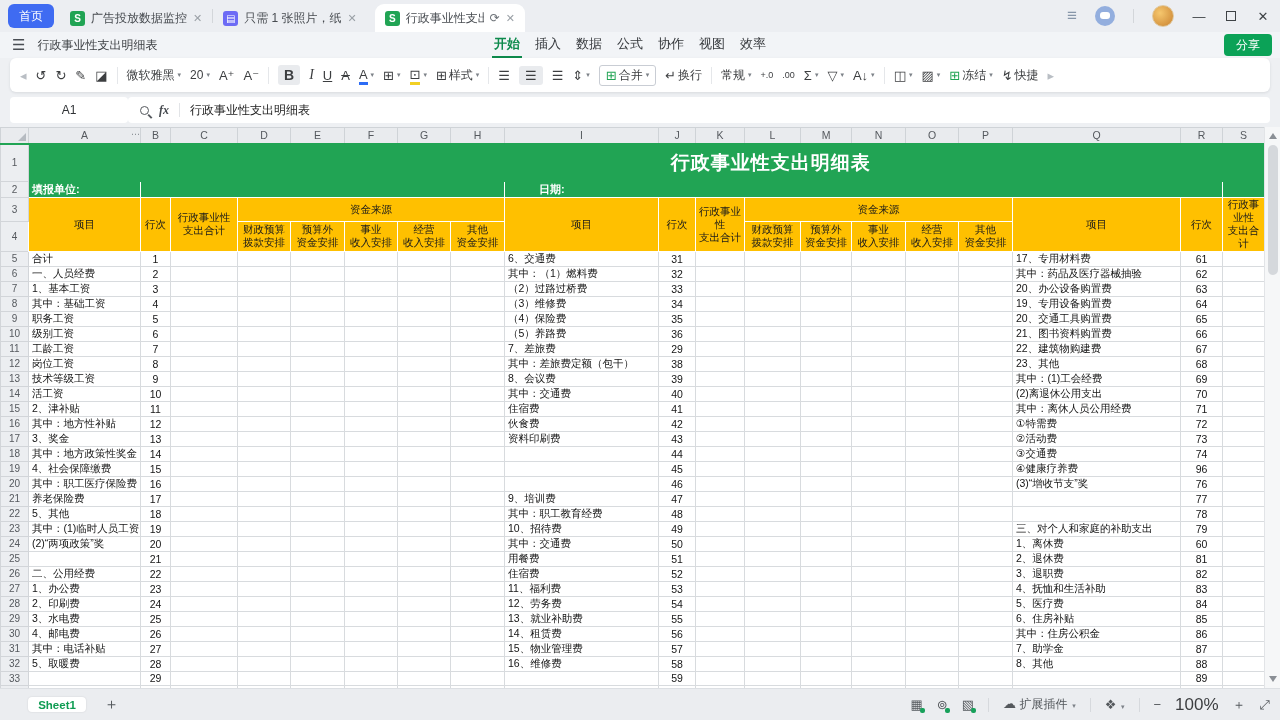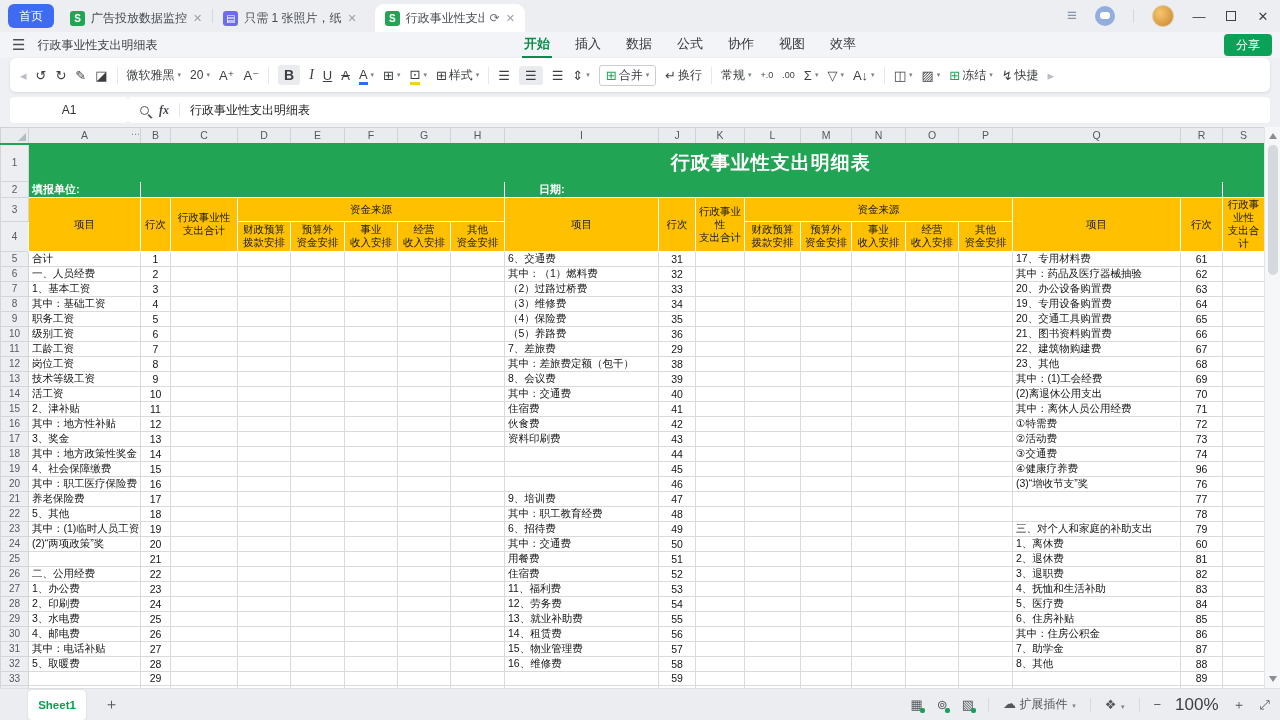--- a/index.html
+++ b/index.html
@@ -22,21 +22,21 @@
   .chatball { width:20px; height:20px; border-radius:50%; background:#93aede; position:relative; }
   .chatball::after { content:""; position:absolute; left:5px; top:6px; width:10px; height:7px; background:#fff; border-radius:3px; }
   .avatar { width:22px; height:22px; border-radius:50%; background:radial-gradient(circle at 35% 35%, #f6c76e, #c9812f); border:1px solid #e0c9a0; }
   .winbtn { color:#3e4246; font-size:13px; width:14px; text-align:center; }
   .winbox { width:10px; height:10px; border:1.4px solid #3e4246; display:inline-block; }
 
   
   .menubar { height:26px; position:relative; display:flex; align-items:center; padding:0 12px; background:#f2f4f7; }
   .hamb { color:#4a4e54; font-size:15px; margin-right:12px; }
   .doc-title { font-size:12px; color:#3b3e42; }
-  .menus { position:absolute; left:522px; display:flex; gap:21px; }
+  .menus { position:absolute; left:492px; display:flex; gap:11px; }
   .menu-item { font-size:13px; color:#34373b; padding:3px 2px; }
   .menu-item.active { color:#0e8a4c; font-weight:bold; border-bottom:2.5px solid #0e8a4c; }
   .share-btn { position:absolute; right:8px; top:2px; width:48px; height:22px; background:#0ba257; border-radius:4px; color:#fff; display:flex; align-items:center; justify-content:center; font-size:12px; }
 
   
   .toolbar { position:absolute; left:10px; right:10px; top:58px; height:34px; background:#fff; border-radius:6px; box-shadow:0 1px 3px rgba(20,30,40,.10); display:flex; align-items:center; padding:0 10px; gap:9px; white-space:nowrap; }
   .tbtn { display:inline-flex; align-items:center; gap:2px; color:#3c3e40; font-size:13px; }
   .tbtn .lab { font-size:12px; }
   .chev { font-size:7px; color:#7d8288; margin-left:1px; }
   .tdiv { width:1px; height:17px; background:#e5e7ea; }
@@ -85,21 +85,21 @@
   .num { text-align:center; }
 
   
   .vscroll { position:absolute; left:1264px; top:127px; width:16px; height:561px; background:#f6f7f8; border-left:1px solid #e2e4e7; }
   .sb-up { position:absolute; top:6px; left:4px; width:0; height:0; border-left:4px solid transparent; border-right:4px solid transparent; border-bottom:6px solid #8a8f95; }
   .sb-down { position:absolute; bottom:6px; left:4px; width:0; height:0; border-left:4px solid transparent; border-right:4px solid transparent; border-top:6px solid #8a8f95; }
   .sb-thumb { position:absolute; top:18px; left:3px; width:10px; height:130px; background:#d5d8dc; border-radius:5px; }
 
   
   .statusbar { position:absolute; left:0; right:0; top:688px; height:32px; background:#ebedf0; border-top:1px solid #dcdfe3; display:flex; align-items:center; }
-  .sheet-pill { margin-left:28px; width:58px; height:30px; background:#fff; border-radius:4px; display:flex; align-items:center; justify-content:center; color:#0e9c52; font-weight:bold; font-size:11.5px; box-shadow:0 0 2px rgba(0,0,0,.12); }
+  .sheet-pill { margin-left:28px; width:58px; height:15px; background:#fff; border-radius:4px; display:flex; align-items:center; justify-content:center; color:#0e9c52; font-weight:bold; font-size:11.5px; box-shadow:0 0 2px rgba(0,0,0,.12); }
   .add-sheet { margin-left:18px; color:#54585c; font-size:15px; }
   .status-right { position:absolute; right:10px; display:flex; align-items:center; gap:14px; color:#54585c; font-size:13px; }
   .sdiv { width:1px; height:14px; background:#d6d9dd; }
   .gdot { position:relative; }
   .gdot::after { content:""; position:absolute; right:-2px; bottom:-1px; width:5px; height:5px; border-radius:2px; background:#17a05a; }
   .zoomlab { font-size:17px; color:#3c3e40; }
 </style>
 </head>
 <body>
 
@@ -754,21 +754,21 @@
         <tr style="height:14.9px">
           <th class="rh">23</th>
           <td class="c lbl">其中：(1)临时人员工资</td>
           <td class="c num">19</td>
           <td class="c"></td>
           <td class="c"></td>
           <td class="c"></td>
           <td class="c"></td>
           <td class="c"></td>
           <td class="c"></td>
-          <td class="c lbl">6、招待费</td>
+          <td class="c lbl">10、招待费</td>
           <td class="c num">49</td>
           <td class="c"></td>
           <td class="c"></td>
           <td class="c"></td>
           <td class="c"></td>
           <td class="c"></td>
           <td class="c"></td>
           <td class="c lbl">三、对个人和家庭的补助支出</td>
           <td class="c num">79</td>
           <td class="c"></td>

